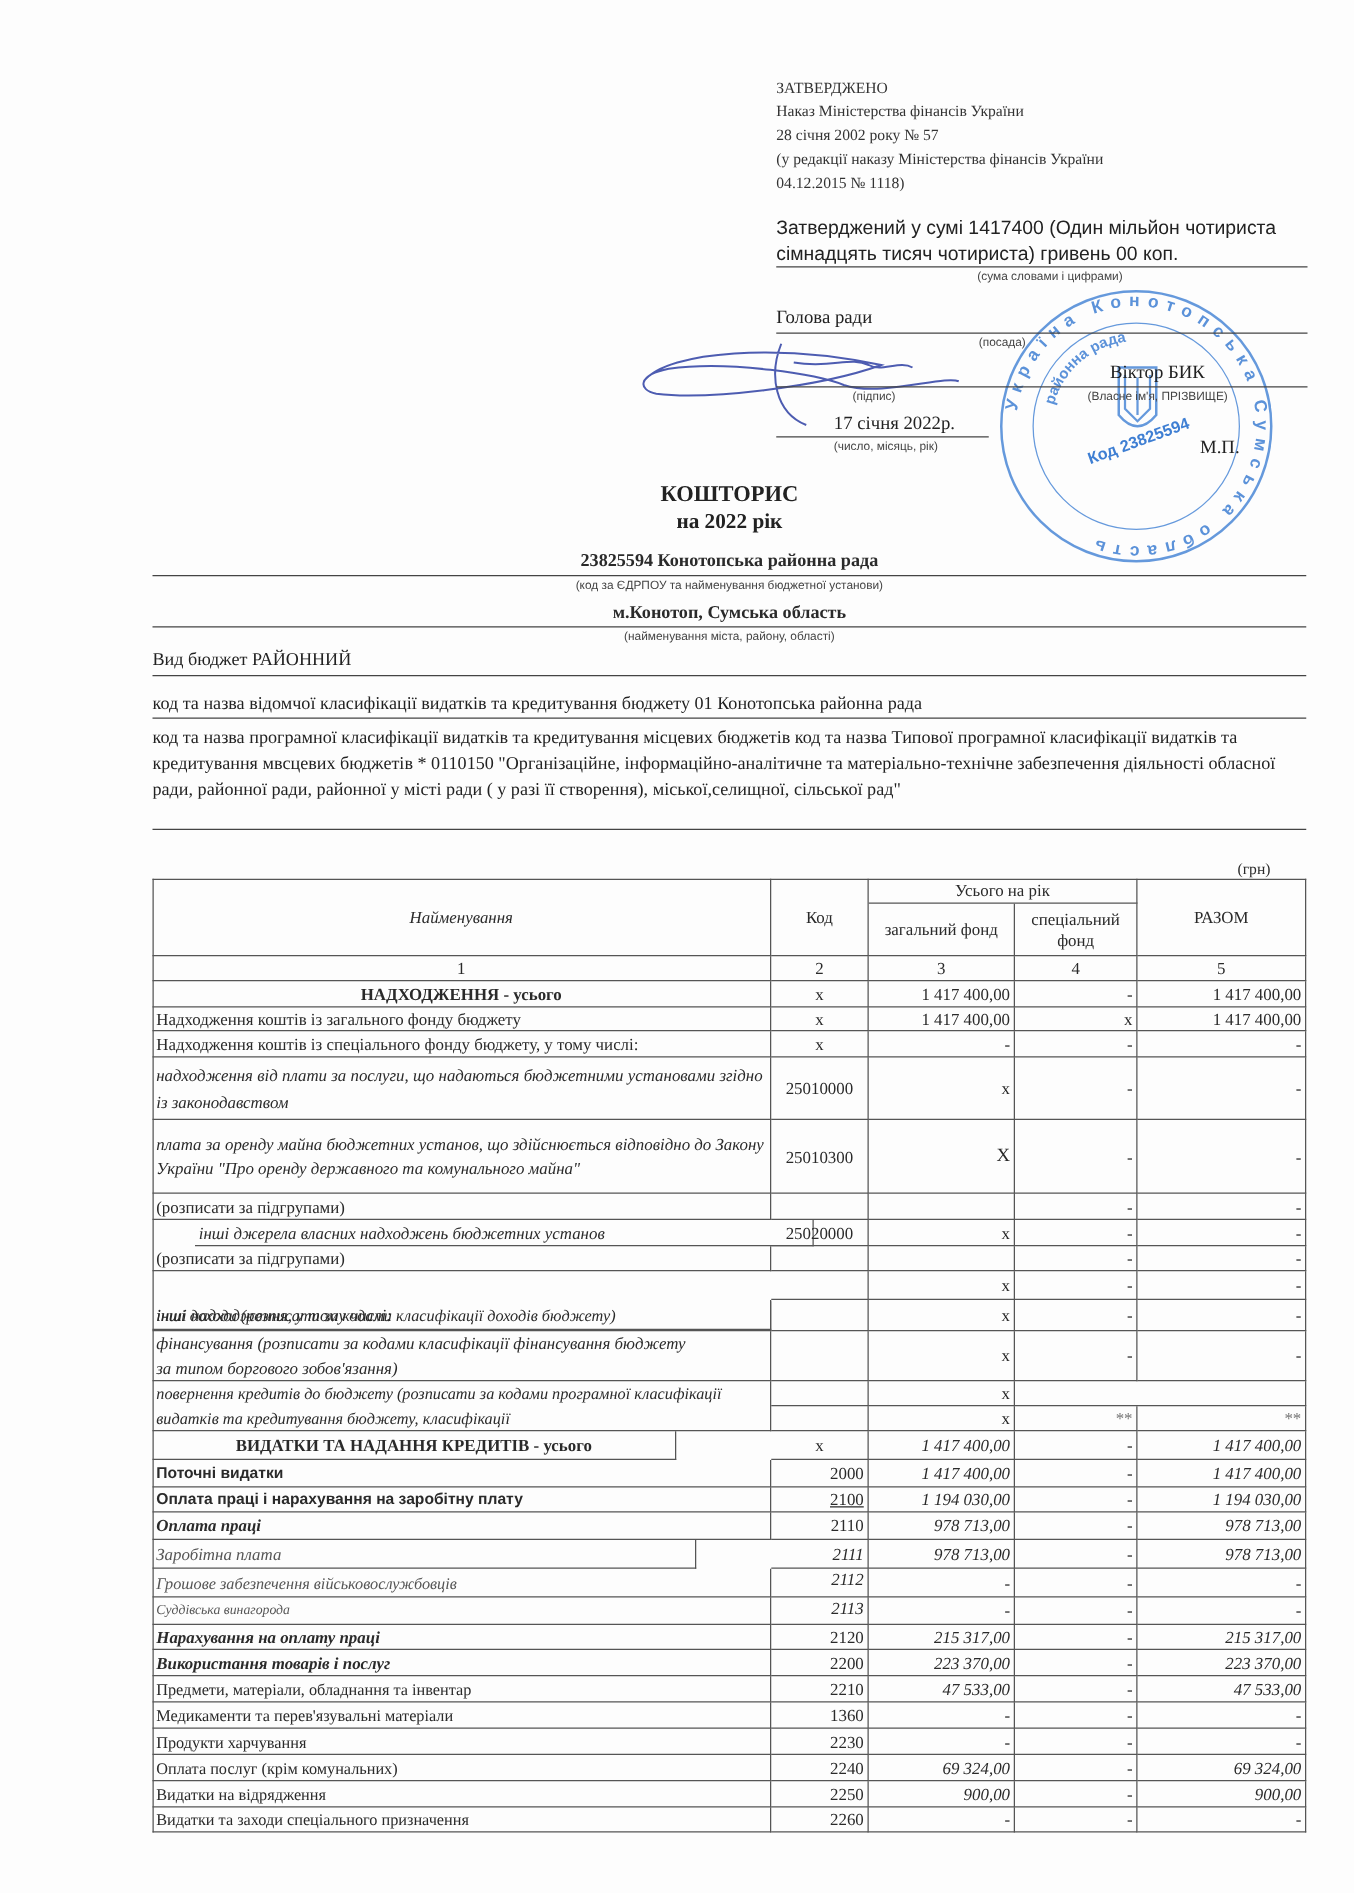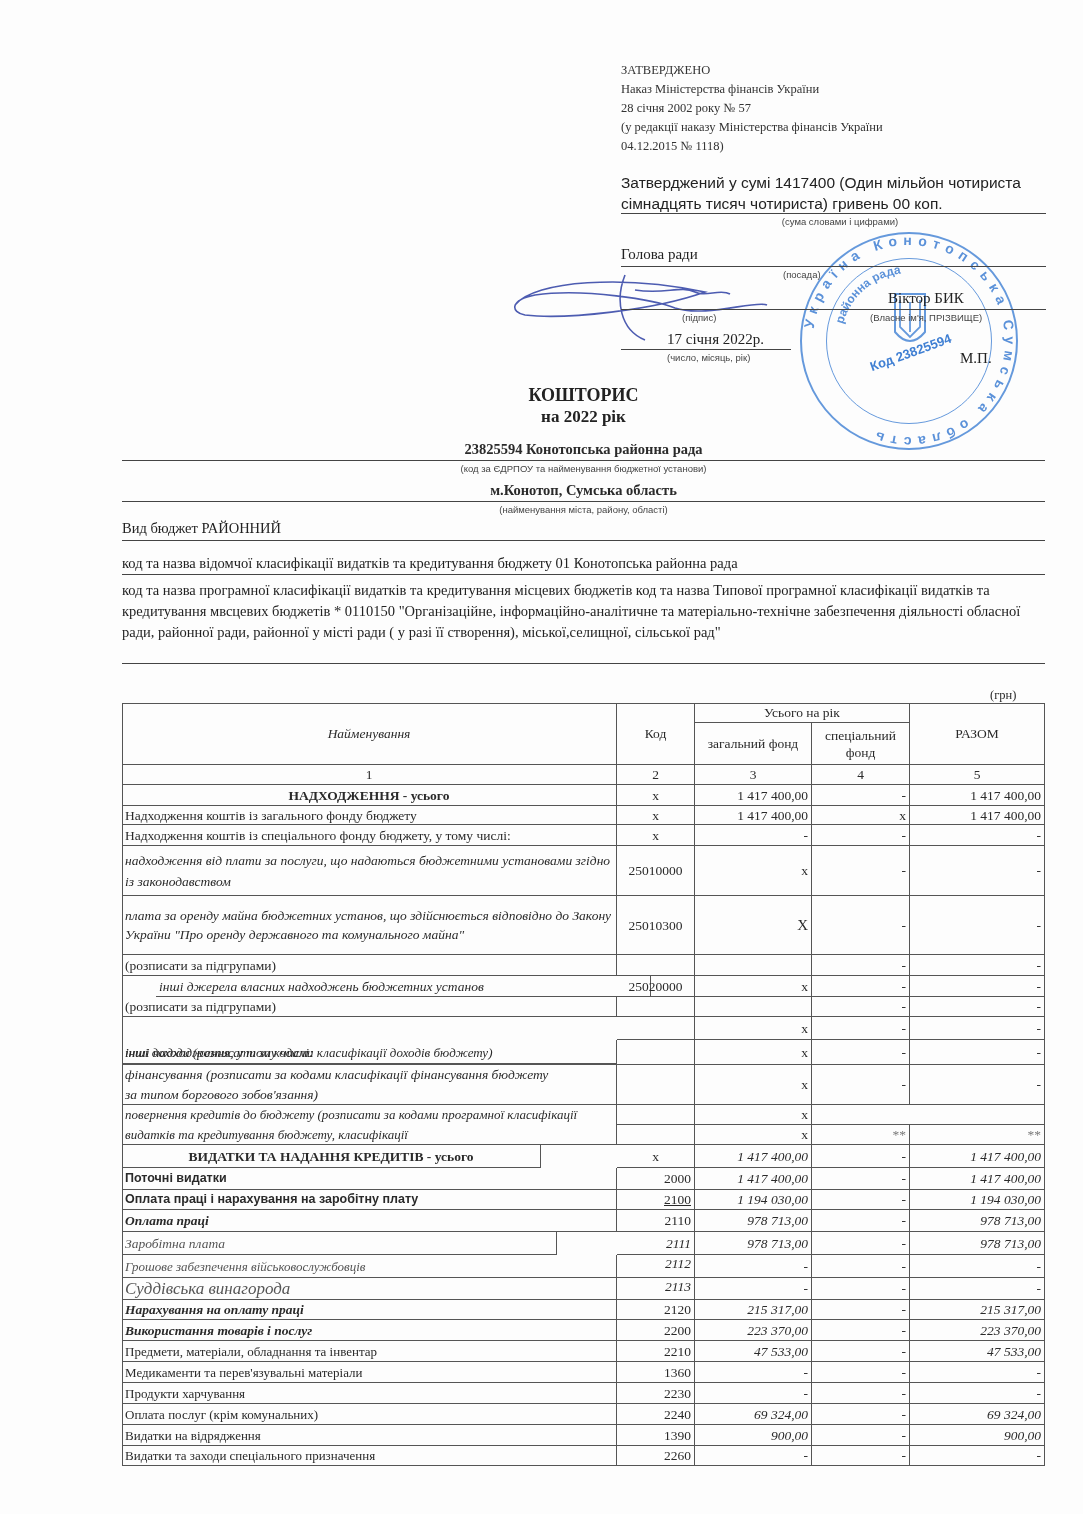--- a/index.html
+++ b/index.html
@@ -261,21 +261,21 @@
 
   <div>
     <div class="cell l ital" style="left:122px; top:1255px; width:495px; height:23px; color:#555; font-size:13px;">Грошове забезпечення військовослужбовців</div>
     <div class="cell r ital" style="left:617px; top:1255px; width:78px; height:23px; align-items:flex-start;">2112</div>
     <div class="cell r" style="left:695px; top:1255px; width:117px; height:23px;">-</div>
     <div class="cell r" style="left:812px; top:1255px; width:98px; height:23px;">-</div>
     <div class="cell r" style="left:910px; top:1255px; width:135px; height:23px;">-</div>
   </div>
 
   <div>
-    <div class="cell l ital" style="left:122px; top:1278px; width:495px; height:22px; color:#555; font-size:17px;">Суддівська винагорода</div>
+    <div class="cell l ital" style="left:122px; top:1278px; width:495px; height:22px; color:#555; font-size:11px;">Суддівська винагорода</div>
     <div class="cell r ital" style="left:617px; top:1278px; width:78px; height:22px; align-items:flex-start;">2113</div>
     <div class="cell r" style="left:695px; top:1278px; width:117px; height:22px;">-</div>
     <div class="cell r" style="left:812px; top:1278px; width:98px; height:22px;">-</div>
     <div class="cell r" style="left:910px; top:1278px; width:135px; height:22px;">-</div>
   </div>
 
   <div>
     <div class="cell l bold ital" style="left:122px; top:1300px; width:495px; height:20px;">Нарахування на оплату праці</div>
     <div class="cell r" style="left:617px; top:1300px; width:78px; height:20px;">2120</div>
     <div class="cell r ital" style="left:695px; top:1300px; width:117px; height:20px;">215 317,00</div>
@@ -318,21 +318,21 @@
   <div>
     <div class="cell l" style="left:122px; top:1404px; width:495px; height:21px; font-size:13px;">Оплата послуг (крім комунальних)</div>
     <div class="cell r" style="left:617px; top:1404px; width:78px; height:21px;">2240</div>
     <div class="cell r ital" style="left:695px; top:1404px; width:117px; height:21px;">69 324,00</div>
     <div class="cell r" style="left:812px; top:1404px; width:98px; height:21px;">-</div>
     <div class="cell r ital" style="left:910px; top:1404px; width:135px; height:21px;">69 324,00</div>
   </div>
 
   <div>
     <div class="cell l" style="left:122px; top:1425px; width:495px; height:21px; font-size:13px;">Видатки на відрядження</div>
-    <div class="cell r" style="left:617px; top:1425px; width:78px; height:21px;">1390</div>
+    <div class="cell r" style="left:617px; top:1425px; width:78px; height:21px;">2250</div>
     <div class="cell r ital" style="left:695px; top:1425px; width:117px; height:21px;">900,00</div>
     <div class="cell r" style="left:812px; top:1425px; width:98px; height:21px;">-</div>
     <div class="cell r ital" style="left:910px; top:1425px; width:135px; height:21px;">900,00</div>
   </div>
 
   <div>
     <div class="cell l" style="left:122px; top:1446px; width:495px; height:20px; font-size:13px;">Видатки та заходи спеціального призначення</div>
     <div class="cell r" style="left:617px; top:1446px; width:78px; height:20px;">2260</div>
     <div class="cell r" style="left:695px; top:1446px; width:117px; height:20px;">-</div>
     <div class="cell r" style="left:812px; top:1446px; width:98px; height:20px;">-</div>

